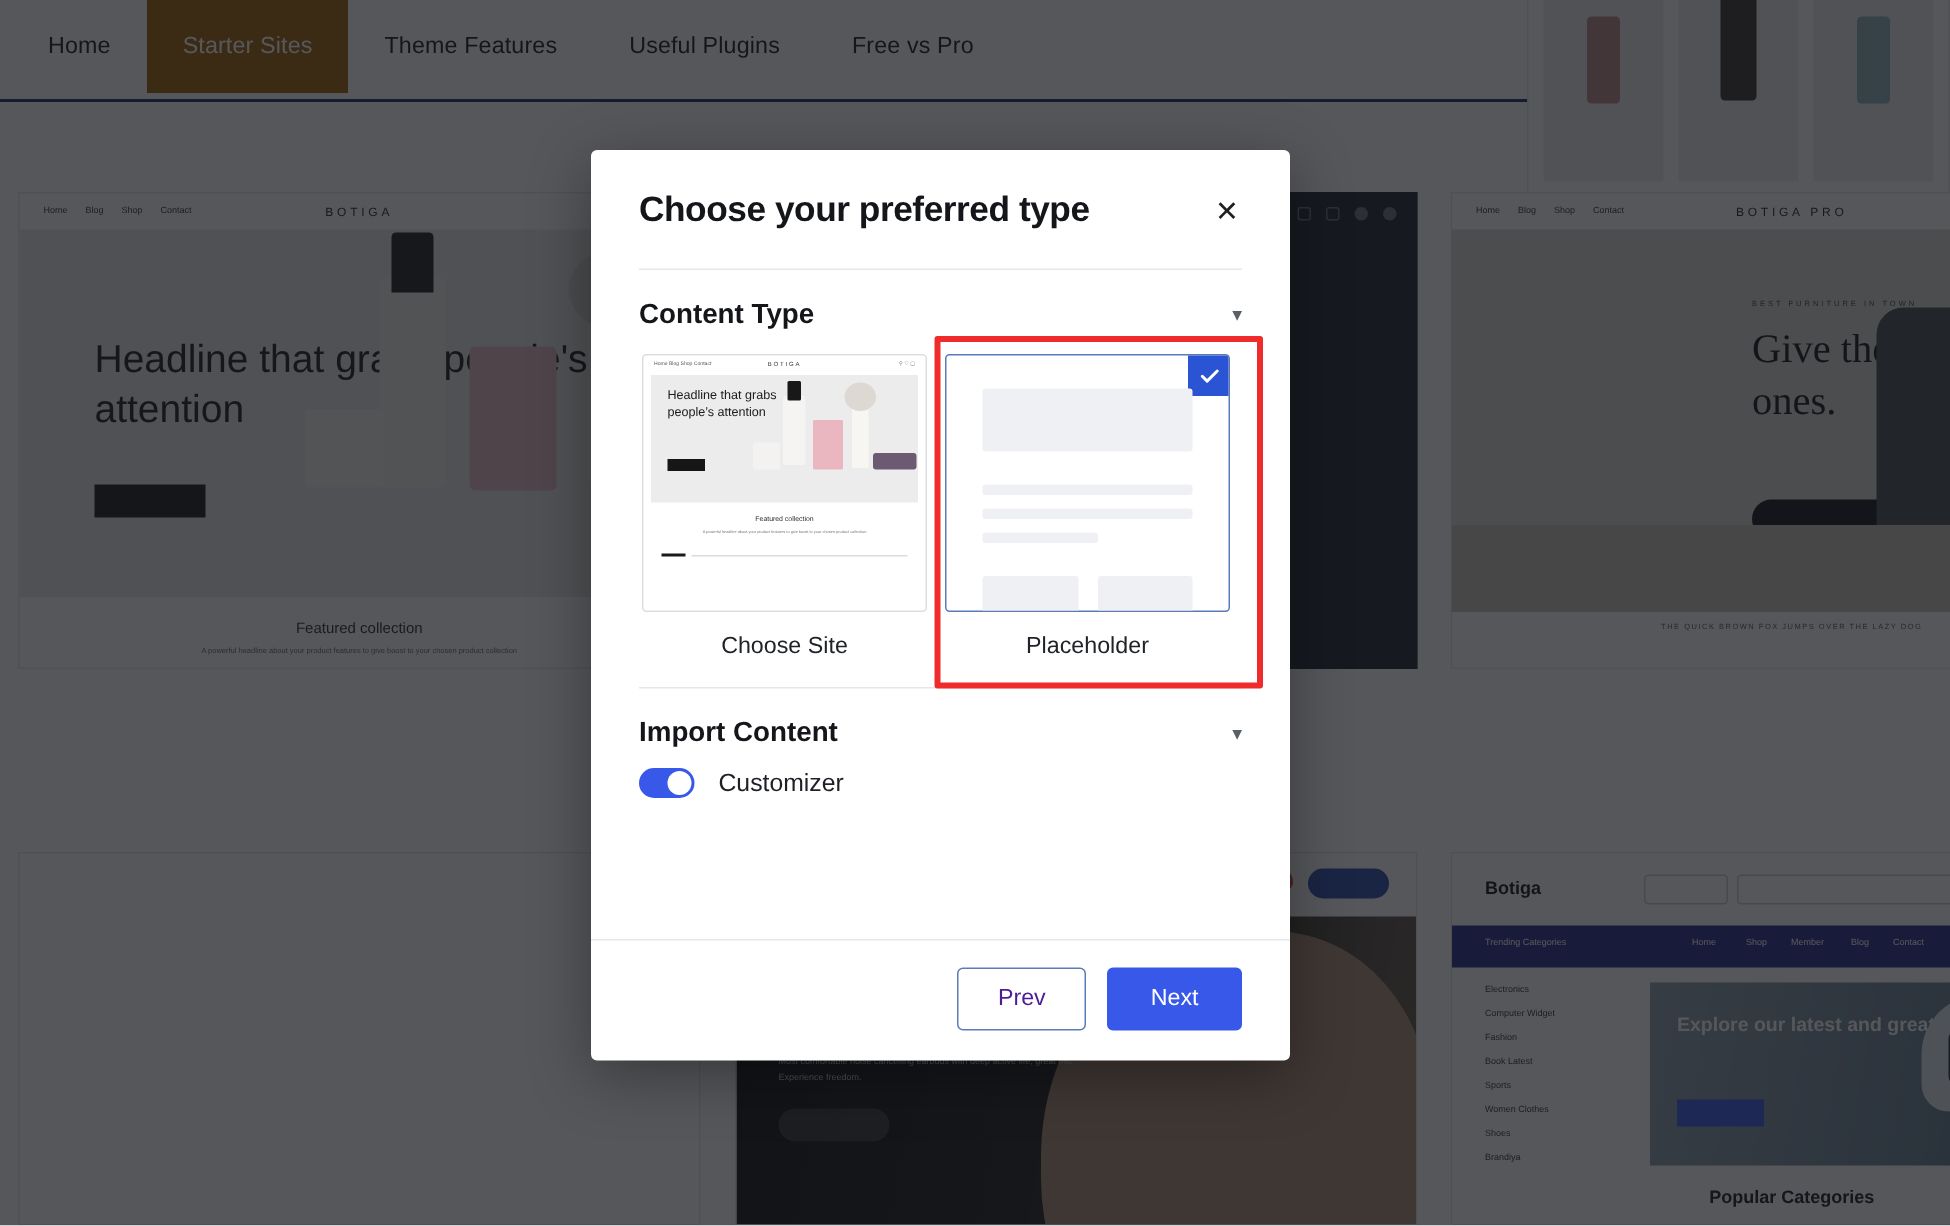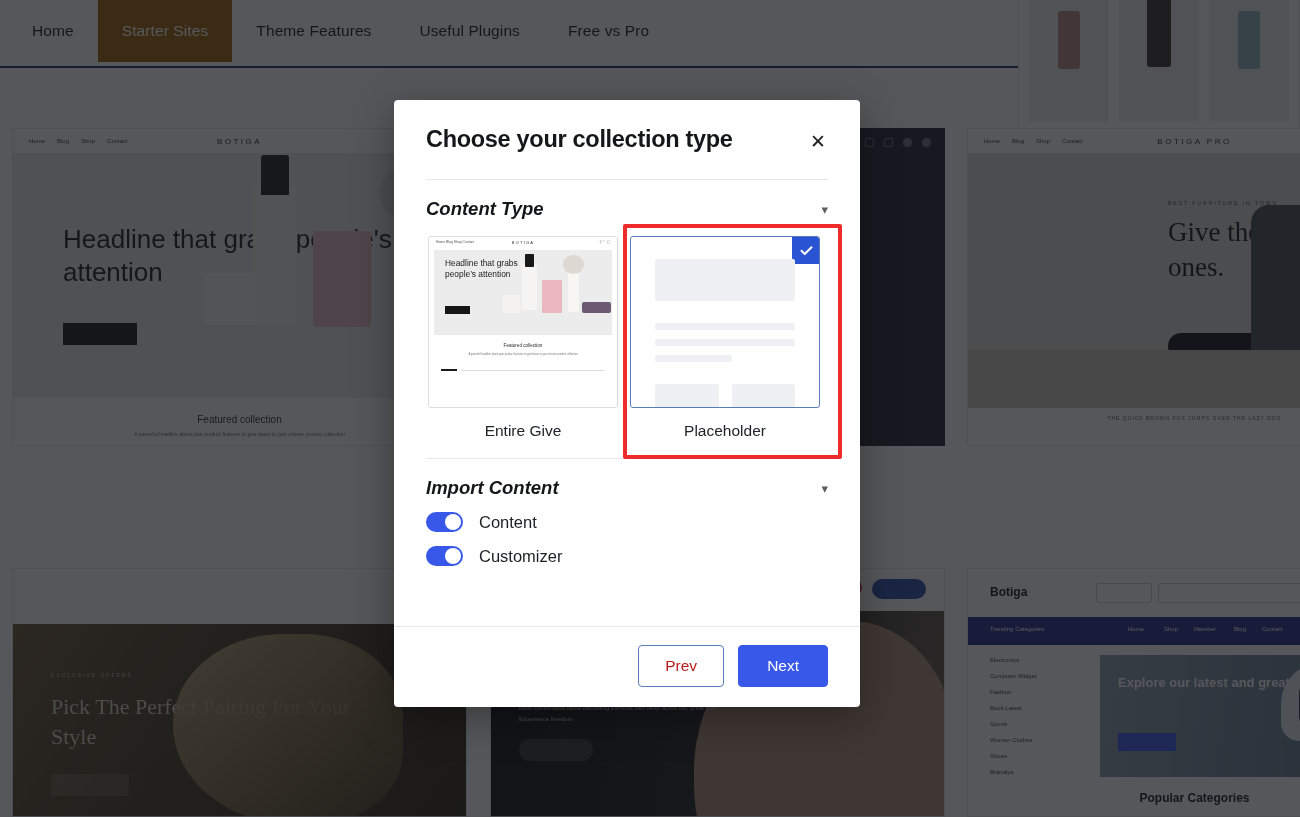--- a/index.html
+++ b/index.html
@@ -114,21 +114,21 @@
   .close-btn {
     font-size: 19px; color: #1e1e1e; line-height: 1; cursor: pointer;
     background: none; border: none; padding: 6px 2px; font-family:"Liberation Sans",sans-serif;
   }
   .hr { height:1px; background:#e5e7eb; margin: 22px 32px 0 32px; }
 
   .section-head {
     display:flex; align-items:center; justify-content:space-between;
     padding: 18px 32px 0 32px;
   }
-  .section-title { font-size: 18.5px; font-weight: 700; color: #14161a; font-style: italic; }
+  .section-title { font-size: 18.5px; font-weight: 700; color: #14161a; }
   .chev { color:#5a5f66; font-size: 13px; line-height:1; }
 
   .type-row { display:flex; gap:0; padding: 12px 28px 0 28px; }
   .type-opt { width: 202px; padding: 4px 6px 0 6px; }
   .type-box {
     width: 190px; height: 172px; border: 1px solid #d9dce1; border-radius: 3px;
     background:#fff; overflow:hidden; position: relative;
   }
   .type-opt.selected .type-box { border: 1.5px solid #5b7bb8; }
   .type-label { text-align:center; font-size: 15.5px; color: #20242a; margin-top: 14px; }
@@ -162,21 +162,21 @@
     position:absolute; right:2px; top:2px; width:16px; height:16px;
     border-radius:50%; background:#fff;
   }
   .toggle-label { font-size: 16.5px; color: #1d2024; }
 
   .modal-foot {
     margin-top: auto; border-top: 1px solid #e5e7eb;
     padding: 18px 32px 20px 32px; display:flex; justify-content:flex-end; gap: 14px;
   }
   .btn-prev {
-    border:1px solid #5b7bb8; background:#fff; color:#b91c1c;
+    border:1px solid #5b7bb8; background:#fff; color:#4c1d95;
     border-radius: 4px; height: 42px; padding: 0 26px; font-size: 15.5px; cursor:pointer;
     font-family:"Liberation Sans",sans-serif;
   }
   .btn-next {
     border:1px solid #3858e9; background:#3858e9; color:#fff;
     border-radius: 4px; height: 42px; padding: 0 28px; font-size: 15.5px; cursor:pointer;
     font-family:"Liberation Sans",sans-serif;
   }
 </style>
 </head>
@@ -279,26 +279,20 @@
       </div>
       <div class="card-meta">
         
         
       </div>
     </div>
 
     <div class="card" style="left:12px; top:568px; width:455px; height:249px;">
       <div class="thumb" style="height:249px; border:1px solid #e4e4e4;">
         <div class="site">
-          <div class="jewel-hero">
-            <div class="jewel-k">EXCLUSIVE OFFERS</div>
-            <div class="jewel-h">Pick The Perfect Pairing For Your Style</div>
-            <div class="jewel-btn"></div>
-            <div style="position:absolute;left:160px;top:10px;width:230px;height:190px;border-radius:50% 45% 40% 55%;background:linear-gradient(140deg,#c9b384,#8a7448 55%,#4a3d24);opacity:.85;"></div>
-          </div>
         </div>
       </div>
     </div>
 
     <div class="card" style="left:490px; top:568px; width:455px; height:249px;">
       <div class="thumb" style="height:249px; border:1px solid #e4e4e4;">
         <div class="site">
           <div class="ear-top">
             <div class="ear-pin"></div>
             <div class="ear-btn"></div>
@@ -352,21 +346,21 @@
       </div>
     </div>
 
   </div>
 
   <div class="overlay"></div>
 
   <div class="modal">
 
     <div class="modal-head">
-      <div class="modal-title">Choose your collection type</div>
+      <div class="modal-title">Choose your preferred type</div>
       <button class="close-btn">✕</button>
     </div>
     <div class="hr"></div>
 
     <div class="section-head">
       <div class="section-title">Content Type</div>
       <div class="chev">▾</div>
     </div>
 
     <div class="type-row">
@@ -389,21 +383,21 @@
               <div style="position:absolute;left:134px;top:22px;width:11px;height:40px;background:#f8f6f3;"></div>
               <div style="position:absolute;left:129px;top:5px;width:21px;height:19px;background:#ddd9d2;border-radius:50%;"></div>
               <div style="position:absolute;left:148px;top:52px;width:29px;height:11px;background:#6b5a72;border-radius:2px;"></div>
             </div>
             <div style="position:absolute;left:0;right:0;top:106px;text-align:center;font-size:4.6px;color:#2a2a2a;">Featured collection</div>
             <div style="position:absolute;left:18px;right:18px;top:116px;text-align:center;font-size:2.6px;color:#777;line-height:1.5;">A powerful headline about your product features to give boost to your chosen product collection</div>
             <div style="position:absolute;left:12px;top:132px;width:16px;height:1.6px;background:#1b1b1b;"></div>
             <div style="position:absolute;left:32px;top:132.5px;right:12px;height:.8px;background:#dcdcdc;"></div>
           </div>
         </div>
-        <div class="type-label">Entire Give</div>
+        <div class="type-label">Choose Site</div>
       </div>
 
       <div class="type-opt selected">
         <div class="type-box">
           <div class="check">
             <svg viewBox="0 0 24 24">
                 <path d="M4 12.5l5.2 5.2L20 6.9" fill="none" stroke="#ffffff" stroke-width="3.2" stroke-linecap="round" stroke-linejoin="round"></path>
               </svg>
           </div>
           <div class="ph">
@@ -426,26 +420,20 @@
     <div class="section-head">
       <div class="section-title">Import Content</div>
       <div class="chev">▾</div>
     </div>
 
     <div style="padding-top:6px;">
       <div class="toggle-row">
         <div class="toggle">
             <div class="knob"></div>
           </div>
-        <div class="toggle-label">Content</div>
-      </div>
-      <div class="toggle-row">
-        <div class="toggle">
-            <div class="knob"></div>
-          </div>
         <div class="toggle-label">Customizer</div>
       </div>
     </div>
 
     <div class="modal-foot">
       <button class="btn-prev">Prev</button>
       <button class="btn-next">Next</button>
     </div>
   </div>
 

